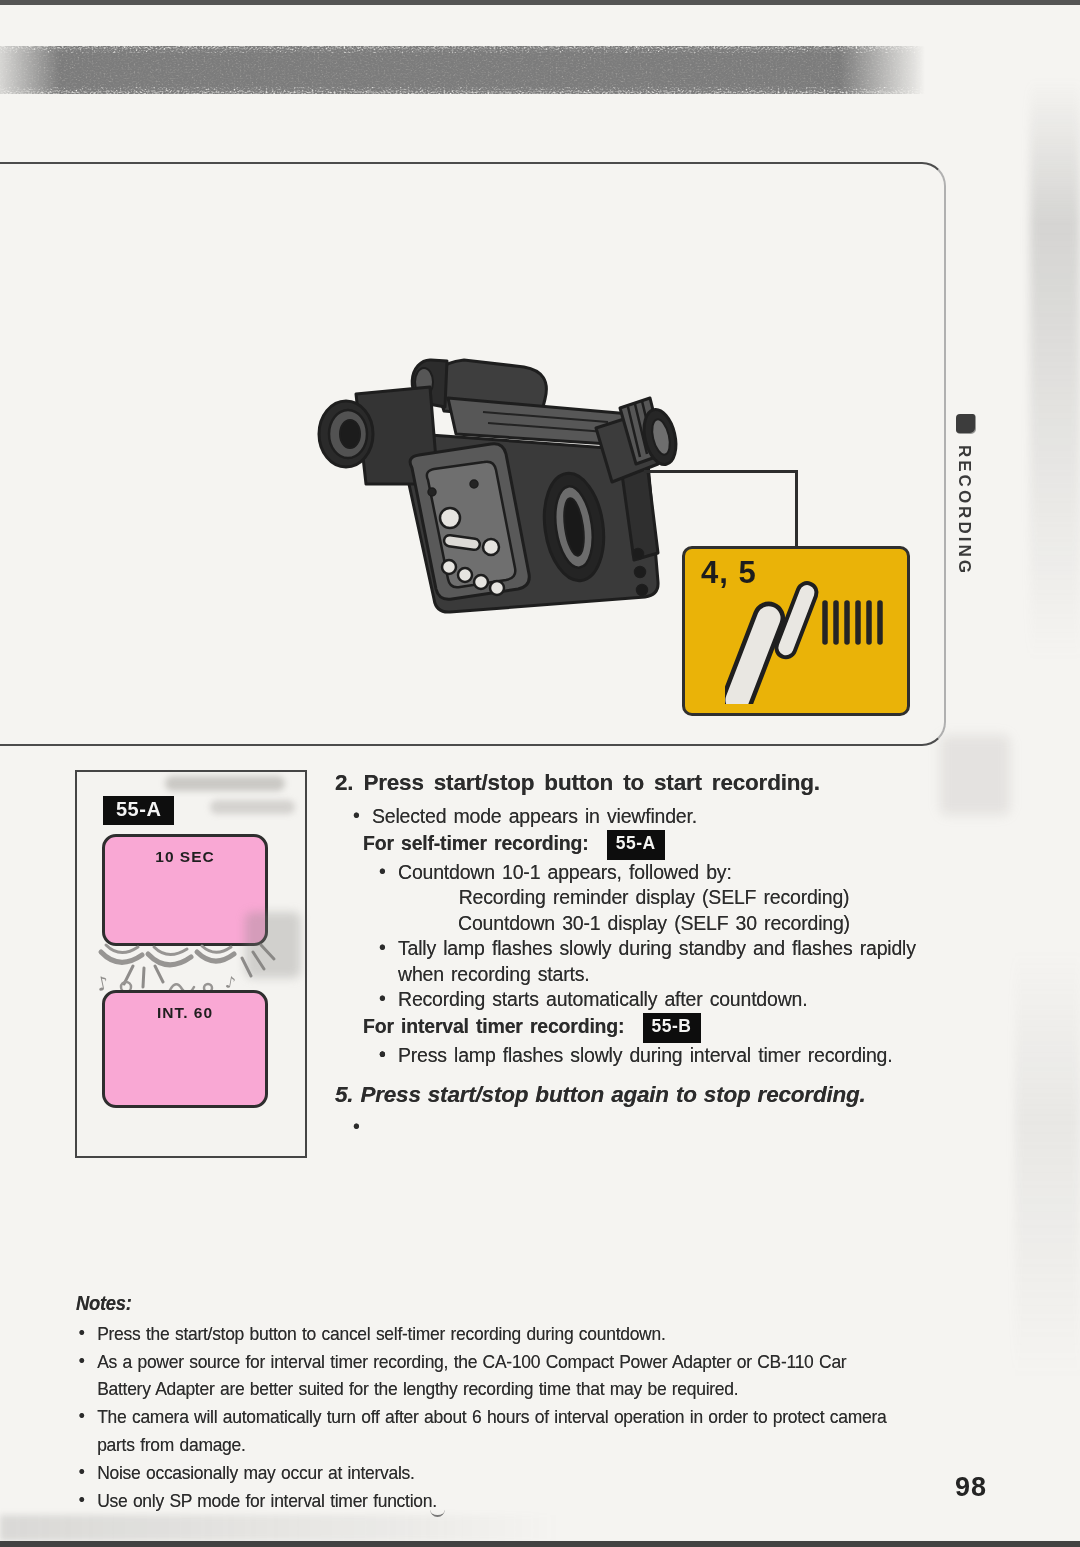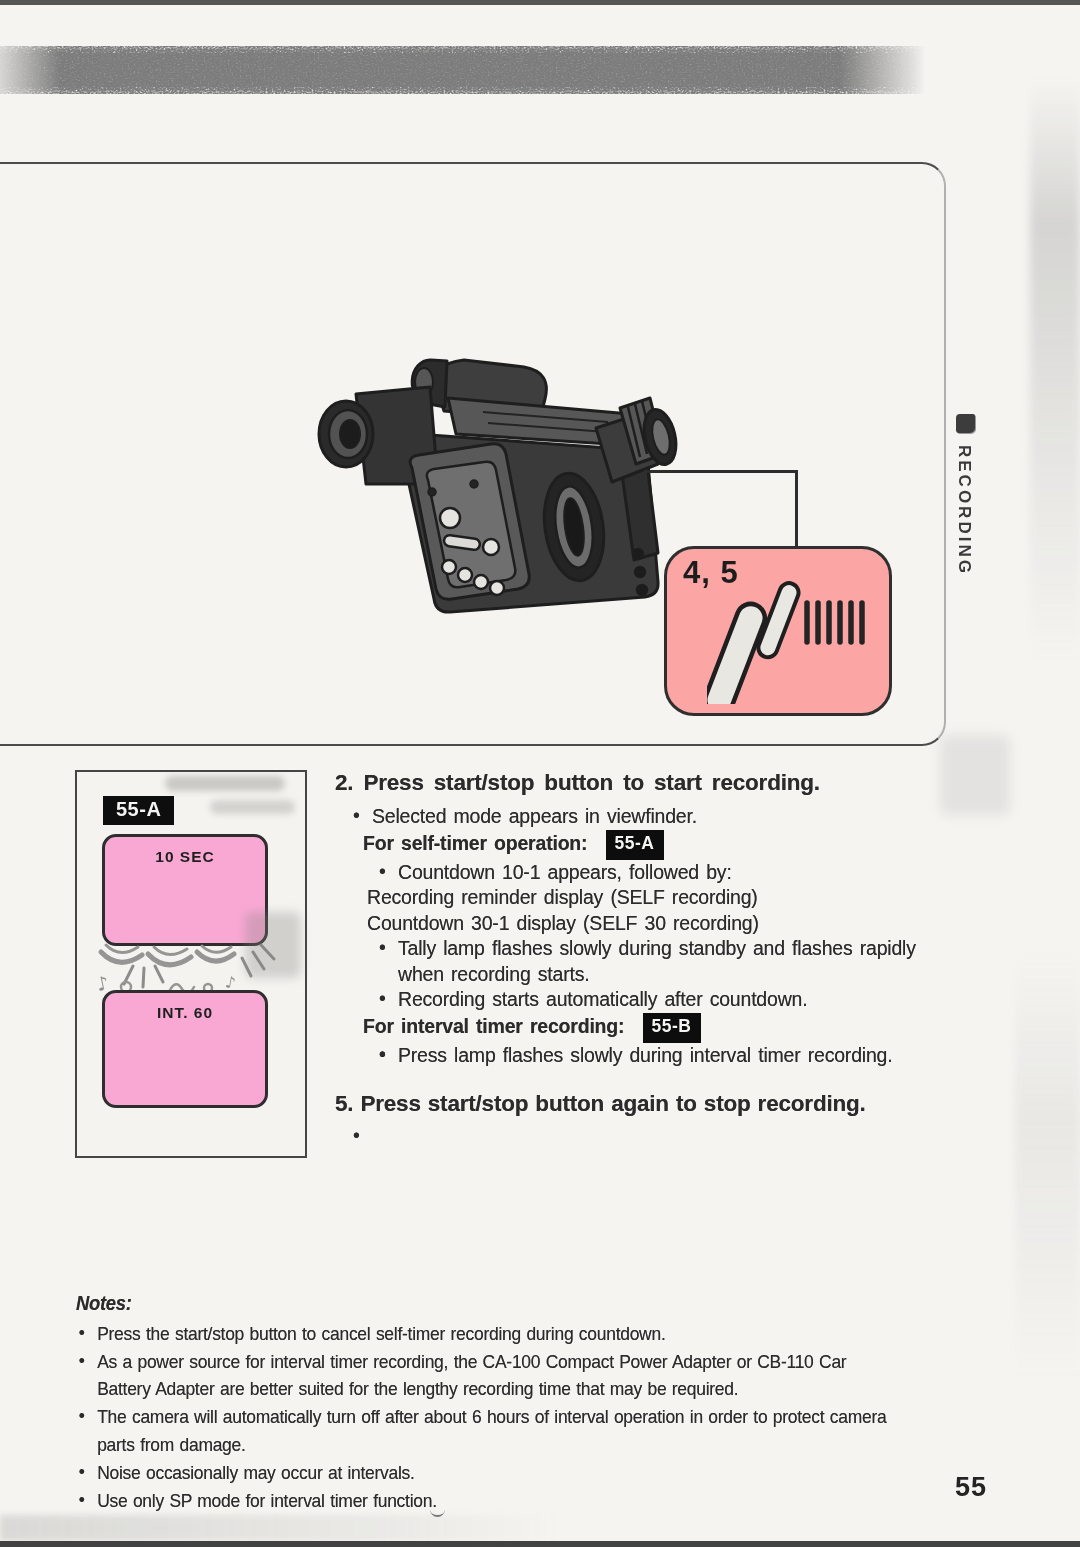--- a/index.html
+++ b/index.html
@@ -34,22 +34,22 @@
            border-radius:4px 2px 5px 3px;box-shadow:1px 1px 0 rgba(60,60,60,.5);}
   .tabtext{margin-top:12px;writing-mode:vertical-rl;font-size:17px;font-weight:600;
            letter-spacing:3px;color:#3a3a3a;margin-left:4px;}
 
   
   .bigbox{position:absolute;left:-14px;top:162px;width:956px;height:580px;
           border:2px solid #4c4c4c;border-right:2px solid #b0b0b0;border-radius:0 24px 24px 0;}
   .camcorder{position:absolute;left:298px;top:342px;}
   .conn-h{position:absolute;left:644px;top:470px;width:154px;height:3px;background:#2d2d2d;}
   .conn-v{position:absolute;left:795px;top:470px;width:3px;height:78px;background:#2d2d2d;}
-  .callout{position:absolute;left:664px;top:546px;width:222px;height:164px;
-           border:3px solid #2f2f2f;border-radius:30px;background:#fca5a5;}
+  .callout{position:absolute;left:682px;top:546px;width:222px;height:164px;
+           border:3px solid #2f2f2f;border-radius:10px;background:#eab308;}
   .callout-label{position:absolute;left:16px;top:6px;font-size:31px;font-weight:700;
                  letter-spacing:1px;color:#1d1d1d;}
   .btn-svg{position:absolute;left:40px;top:30px;}
 
   
   .vfpanel{position:absolute;left:75px;top:770px;width:228px;height:384px;
            border:2.5px solid #454545;background:#f4f3f0;}
   .vfbadge{position:absolute;left:26px;top:24px;background:#0e0e0e;color:#f3f3f3;
            font-size:20px;font-weight:700;padding:2px 13px 4px;letter-spacing:.5px;}
   .screen{position:absolute;left:25px;width:160px;border:3px solid #2e2e2e;border-radius:14px;
@@ -59,30 +59,30 @@
   .scr-label{margin-top:11px;text-align:center;font-size:15.5px;font-weight:700;
              letter-spacing:1px;color:#1f1f1f;}
   .decor{position:absolute;left:18px;top:166px;}
 
   
   .maincol{position:absolute;left:335px;top:770px;width:606px;font-size:19.5px;
            line-height:25.5px;letter-spacing:-.2px;word-spacing:2px;
            text-shadow:0 0 .4px rgba(25,25,25,.6);}
   .h4,.h5{font-size:22.5px;font-weight:700;line-height:26px;white-space:nowrap;letter-spacing:-.2px;}
   .h4{word-spacing:4px;margin-bottom:8px;}
-  .h5{word-spacing:1px;margin-top:23px;margin-bottom:7px;}
+  .h5{word-spacing:1px;margin-top:14px;margin-bottom:7px;font-style:italic;}
   .li{position:relative;padding-left:21px;}
   .li .b{position:absolute;left:2px;top:-1px;}
   .lv1{margin-left:16px;}
   .subhead{margin-left:28px;font-weight:700;font-size:19.5px;margin-top:.5px;}
   .badge{display:inline-block;background:#0d0d0d;color:#f4f4f2;font-size:17.5px;
          font-weight:700;padding:1px 9px 3px;margin-left:11px;letter-spacing:.5px;
          text-shadow:none;vertical-align:1px;}
   .lv2{margin-left:42px;width:564px;}
-  .plain{margin-left:32px;}
+  .plain{margin-left:32px;text-align:center;}
 
   
   .notes{position:absolute;left:76px;top:1290px;width:892px;font-size:19px;
          line-height:27.5px;letter-spacing:-.3px;word-spacing:1px;
          transform:scaleX(.92);transform-origin:0 0;text-shadow:0 0 .4px rgba(25,25,25,.55);}
   .notes-title{font-weight:700;font-style:italic;font-size:20px;margin-bottom:2px;}
   .notes .li{padding-left:23px;margin-bottom:.5px;}
   .notes .li .b{left:3px;}
 
   .pagenum{position:absolute;left:955px;top:1472px;font-size:27px;font-weight:700;
@@ -210,21 +210,21 @@
 
   <div class="maincol">
     <div class="h4">2. Press start/stop button to start recording.</div>
 
     <div class="li lv1">
       <span class="b">•</span>
       <span>Selected mode appears in viewfinder.</span>
     </div>
 
     <div class="subhead">
-      <span>For self-timer operation:</span>
+      <span>For self-timer recording:</span>
       <span class="badge">55-A</span>
     </div>
 
     <div class="li lv2">
       <span class="b">•</span>
       <span>Countdown 10-1 appears, followed by:</span>
     </div>
     <div class="plain">Recording reminder display (SELF recording)</div>
     <div class="plain">Countdown 30-1 display (SELF 30 recording)</div>
     <div class="li lv2">
@@ -272,21 +272,21 @@
     <div class="li">
       <span class="b">•</span>
       <span>Noise occasionally may occur at intervals.</span>
     </div>
     <div class="li">
       <span class="b">•</span>
       <span>Use only SP mode for interval timer function.</span>
     </div>
   </div>
 
-  <div class="pagenum">55</div>
+  <div class="pagenum">98</div>
 
   <div class="edge-streak streak1"></div>
   <div class="edge-streak streak2"></div>
   <div class="edge-streak streak3"></div>
   <div class="smudge sm1"></div>
   <div class="smudge sm2"></div>
   <div class="smudge sm3"></div>
   <div class="smudge sm4"></div>
   <div class="curl"></div>
 

